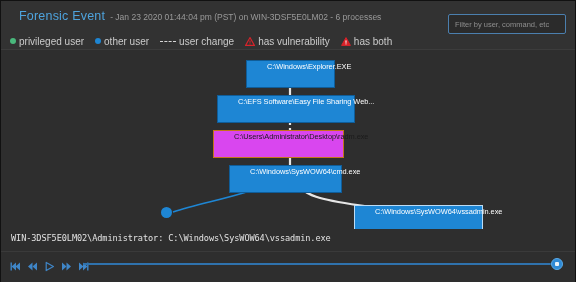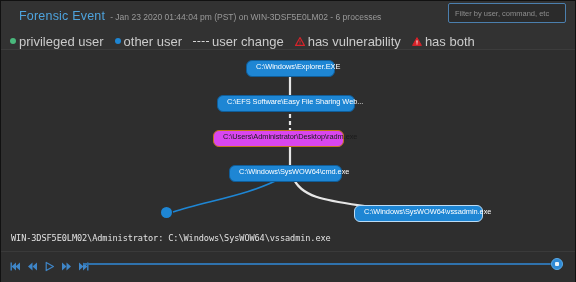--- a/index.html
+++ b/index.html
@@ -27,21 +27,21 @@
     display:flex;align-items:baseline;gap:5px;
     white-space:nowrap;
   }
   .title-main{
     color:#4ea3dd;font-size:12.5px;font-weight:400;letter-spacing:.2px;margin-left:8px;
   }
   .title-sub{
     color:#9a9a9a;font-size:8.5px;
   }
   .filter-box{
-    position:absolute;right:9px;top:2px;
+    position:absolute;right:9px;top:13px;
     width:118px;height:20px;
     border:1px solid #4b7fae;
     border-radius:2px;
     background:#2b2b2b;
     display:flex;align-items:center;
     box-sizing:border-box;
   }
   .filter-box input{
     width:100%;height:100%;
     background:transparent;border:0;outline:0;
@@ -51,47 +51,47 @@
   }
   .filter-box input::placeholder{color:#8e8e8e;}
 
   
   .legend{
     position:absolute;left:9px;top:31px;
     display:flex;align-items:center;gap:11px;
     white-space:nowrap;
   }
   .leg{display:flex;align-items:center;gap:3px;}
-  .leg-label{font-size:13px;color:#cbcbcb;}
+  .leg-label{font-size:10px;color:#cbcbcb;}
   .dot{width:6px;height:6px;border-radius:50%;display:block;}
   .dash{
     display:block;width:16px;height:0;
     border-top:1.6px dashed #d6d6d6;
   }
   .dash.red{border-top-color:#d94040;}
   .ring{
     width:9px;height:9px;border-radius:50%;
     border:2px solid #d8232a;box-sizing:border-box;display:block;
   }
   .tri{display:block;}
 
   
   .canvas{
     position:absolute;left:0;top:48px;width:574px;height:180px;
     overflow:hidden;
   }
   .node{
     position:absolute;
-    height:17px;
+    height:28px;
     line-height:12px;
     font-size:7.4px;
-    padding:0 9px;
+    padding:0 20px;
     box-sizing:border-box;
     white-space:nowrap;
-    border-radius:6px;
+    border-radius:0;
     letter-spacing:-0.05px;
   }
   .node.blue{background:#1e86d4;color:#ffffff;border:1px solid #0f5d99;}
   .node.orange{background:#d946ef;color:#1b1b1b;border:1px solid #c2741a;}
   .node.selected{border:1px solid #bcdcf5;}
   .circle-node{
     position:absolute;width:11px;height:11px;border-radius:50%;
     background:#1e86d4;
   }
 

